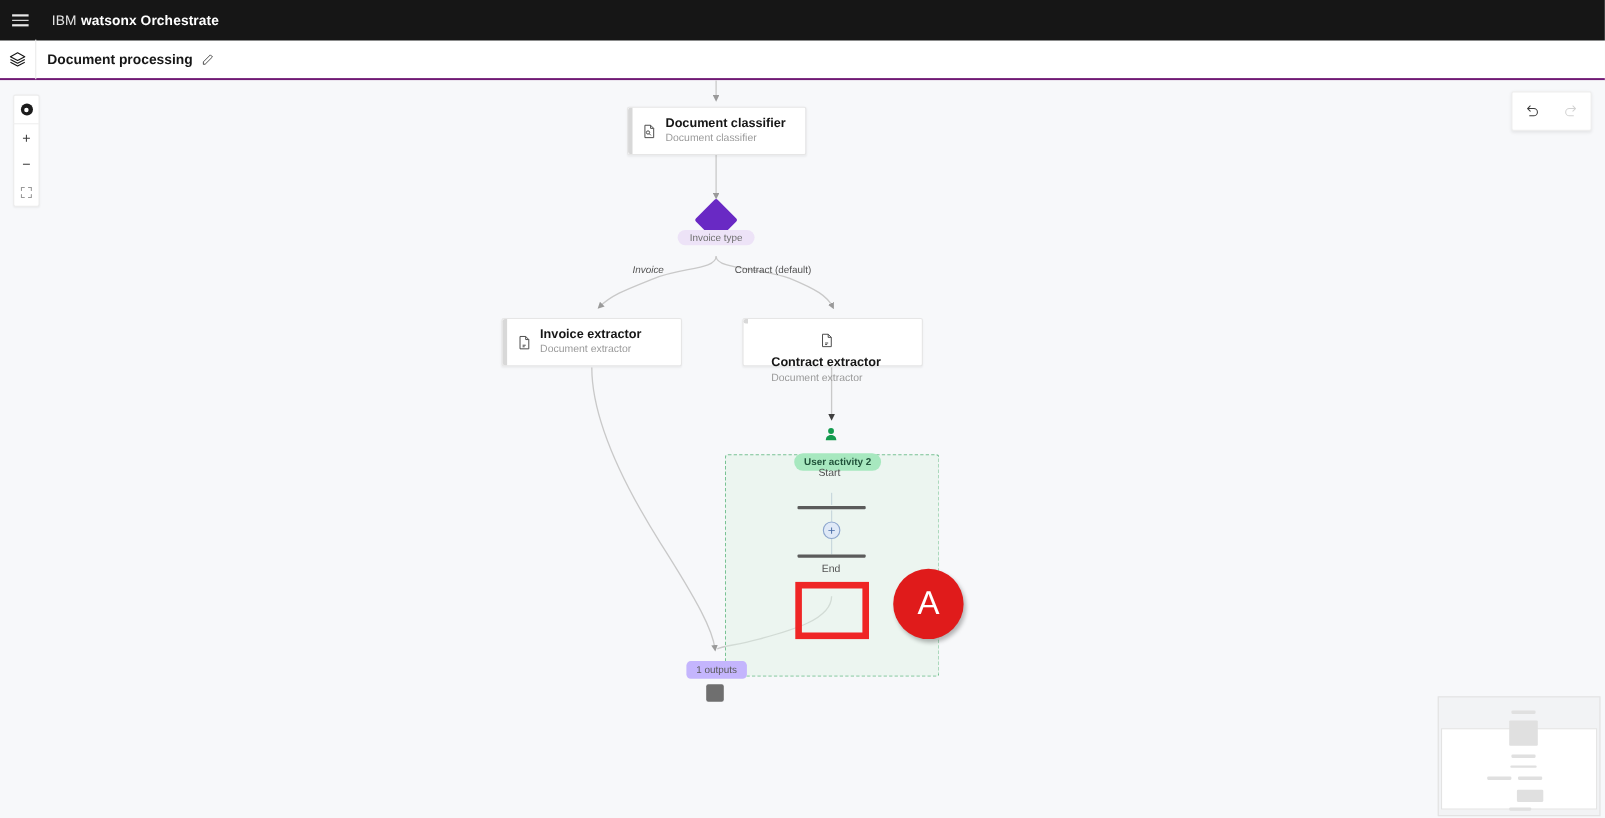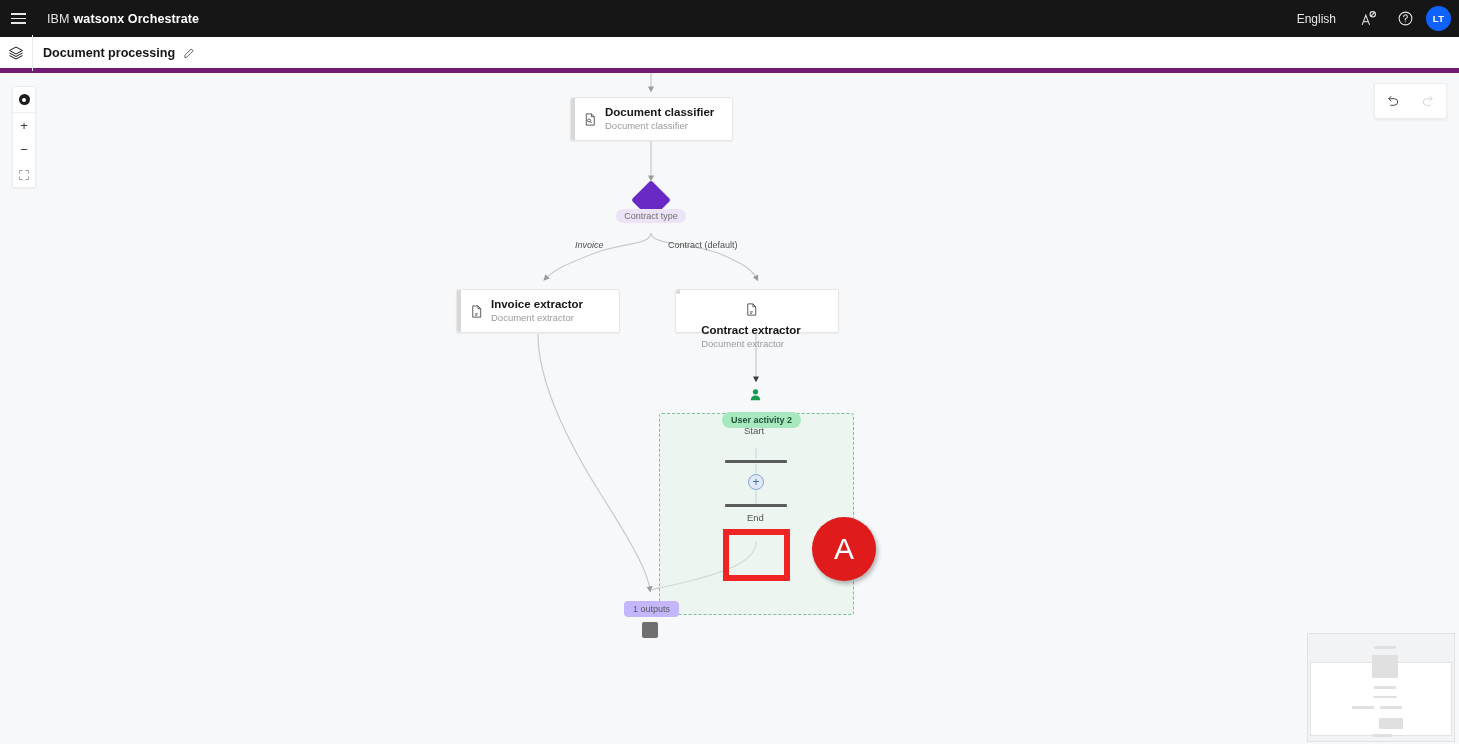--- a/index.html
+++ b/index.html
@@ -43,21 +43,21 @@
     width: 25px; height: 25px; border-radius: 50%;
     background: #0f62fe; color:#fff; font-size: 9.5px; font-weight:600;
     display:flex; align-items:center; justify-content:center;
     margin: 0 8px 0 2px; cursor:pointer; letter-spacing:.3px;
   }
 
   
   .subbar {
     position:absolute; left:0; top:37px; width:1459px; height:36px;
     background:#ffffff; display:flex; align-items:center;
-    border-bottom:5px solid #701a75;
+    border-bottom:2px solid #701a75;
   }
   .layers-icon {
     width:33px; height:36px; display:flex; align-items:center; justify-content:center;
     border-right:1px solid #eaeaea; color:#161616; cursor:pointer;
   }
   .flow-title {
     margin-left:10px; font-size:12.6px; font-weight:700; color:#161616;
   }
   .edit-icon { margin-left:8px; display:inline-flex; cursor:pointer; color:#2a2a2a; }
   .subbar-right { margin-left:auto; display:flex; align-items:center; height:36px; }
@@ -231,42 +231,20 @@
     <div class="hamburger">
       <i></i>
         <i></i>
         <i></i>
     </div>
     <div class="brand">
       <span class="light">IBM</span>
       <span class="bold">watsonx Orchestrate</span>
     </div>
 
-    <div class="topbar-right">
-      <div class="lang">English</div>
-
-      <div class="ticon">
-        <svg width="17" height="17" viewBox="0 0 32 32" fill="none" stroke="#e8e8e8" stroke-width="2">
-          <path d="M4 28 L11 10 L18 28"></path>
-          <path d="M7 22 H15"></path>
-          <circle cx="24" cy="8" r="5"></circle>
-          <path d="M27.5 4.5 L20.5 11.5"></path>
-        </svg>
-      </div>
-
-      <div class="ticon">
-        <svg width="17" height="17" viewBox="0 0 32 32" fill="none" stroke="#e8e8e8" stroke-width="2">
-          <circle cx="16" cy="16" r="12"></circle>
-          <path d="M12.5 12.5a3.5 3.5 0 1 1 4.2 3.4c-.9.2-1.2.9-1.2 1.8v1" stroke-linecap="round"></path>
-          <circle cx="15.6" cy="22.2" r="1.1" fill="#e8e8e8" stroke="none"></circle>
-        </svg>
-      </div>
-
-      <div class="avatar">LT</div>
-    </div>
   </div>
 
   <div class="subbar">
     <div class="layers-icon">
       <svg width="16" height="16" viewBox="0 0 32 32" fill="none" stroke="#161616" stroke-width="2" stroke-linejoin="round">
         <path d="M16 4 L29 11 L16 18 L3 11 Z"></path>
         <path d="M3 16 L16 23 L29 16"></path>
         <path d="M3 21 L16 28 L29 21"></path>
       </svg>
     </div>
@@ -350,21 +328,21 @@
           <path d="M15.4 20.4 L18.5 23.5"></path>
         </svg>
       </span>
       <span class="ntext">
         <span class="ntitle">Document classifier</span>
         <span class="nsub">Document classifier</span>
       </span>
     </div>
 
     <div class="diamond"></div>
-    <div class="pill" id="pill-doctype">Contract type</div>
+    <div class="pill" id="pill-doctype">Invoice type</div>
     <div class="edge-label" id="lbl-invoice">Invoice</div>
     <div class="edge-label" id="lbl-contract">Contract (default)</div>
 
     <div class="node" id="node-invoice">
       <span class="accent"></span>
       <span class="nicon">
         <svg width="15" height="15" viewBox="0 0 32 32" fill="none" stroke="#4a4a4a" stroke-width="1.9">
           <path d="M8 4 H19 L25 10 V28 H8 Z"></path>
           <path d="M19 4 V10 H25"></path>
           <path d="M13 21 H19"></path>

